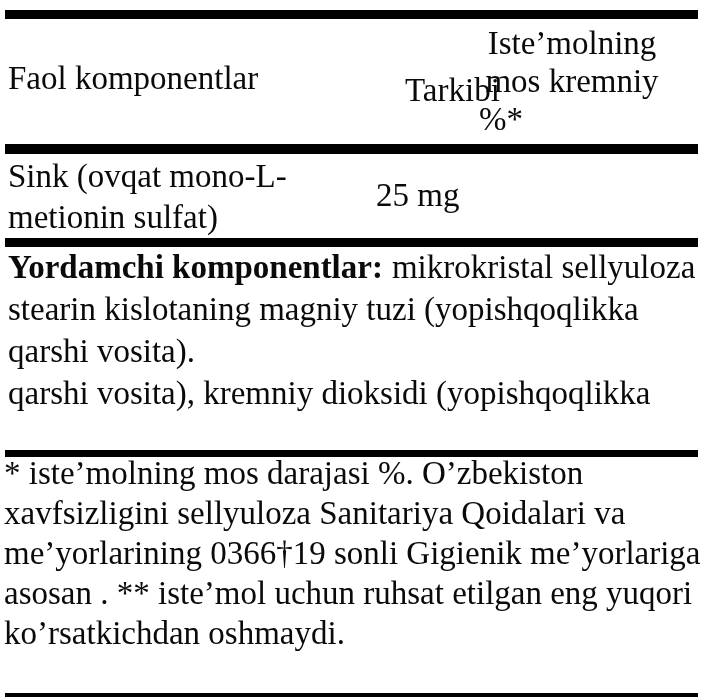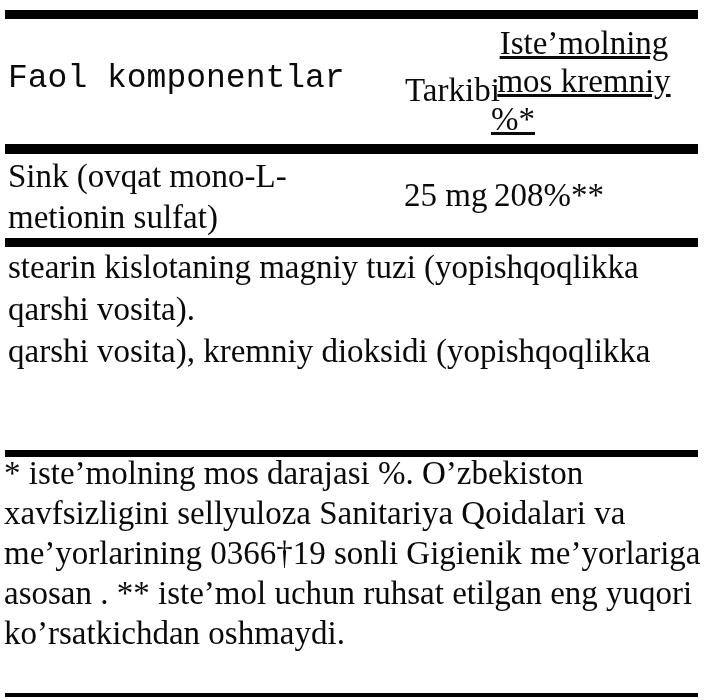--- a/index.html
+++ b/index.html
@@ -12,26 +12,26 @@
     font-size:33px;
     overflow:hidden;
   }
   .rule{position:absolute;left:5px;width:693px;background:#000000;}
   .rule-top{top:10px;height:9px;}
   .rule-under-header{top:144px;height:10px;}
   .rule-under-row{top:238px;height:9px;}
   .rule-under-excipients{top:450px;height:7px;}
   .rule-bottom{top:693px;height:4px;}
   .abs{position:absolute;white-space:nowrap;}
-  .hdr-col1{left:8px;top:60px;font-family:Liberation Mono, monospace;}
+  .hdr-col1{left:8px;top:60px;}
   .hdr-col2{left:405px;top:72px;}
-  .hdr-col3{left:488px;top:24px;width:192px;line-height:38px;text-align:center;text-decoration:underline;}
+  .hdr-col3{left:476px;top:24px;width:192px;line-height:38px;text-align:center;}
   .hdr-col3 .last-line{text-align:left;padding-left:3px;}
   .row-name{left:8px;top:156px;line-height:41px;}
-  .row-amount{left:404px;top:177px;text-align:center;}
+  .row-amount{left:376px;top:177px;text-align:center;}
   .row-dv{left:494px;top:177px;}
   .excipients{left:8px;top:246px;line-height:42px;width:710px;}
   .excipients .line{white-space:nowrap;}
   .lead-bold{font-weight:bold;}
   .after-lead{margin-left:9px;}
   .footnote{left:4px;top:453px;line-height:40px;width:710px;}
   .footnote .line{white-space:nowrap;}
 </style>
 </head>
 <body>
@@ -52,25 +52,27 @@
 
   <div class="rule rule-under-header"></div>
 
   <div class="abs row-name">
     <div>Sink (ovqat mono-L-</div>
     <div>metionin sulfat)</div>
   </div>
 
   <div class="abs row-amount">25 mg</div>
 
-  <div class="abs row-dv">208%**</div>
 
   <div class="rule rule-under-row"></div>
 
   <div class="abs excipients">
+    <div class="line">
+      <span class="lead-bold">Yordamchi komponentlar:</span><span class="after-lead">mikrokristal sellyuloza</span>
+    </div>
     <div class="line">stearin kislotaning magniy tuzi (yopishqoqlikka</div>
     <div class="line">qarshi vosita).</div>
     <div class="line">qarshi vosita), kremniy dioksidi (yopishqoqlikka</div>
   </div>
 
   <div class="rule rule-under-excipients"></div>
 
   <div class="abs footnote">
     <div class="line">* iste’molning mos darajasi %. O’zbekiston</div>
     <div class="line">xavfsizligini sellyuloza Sanitariya Qoidalari va</div>

